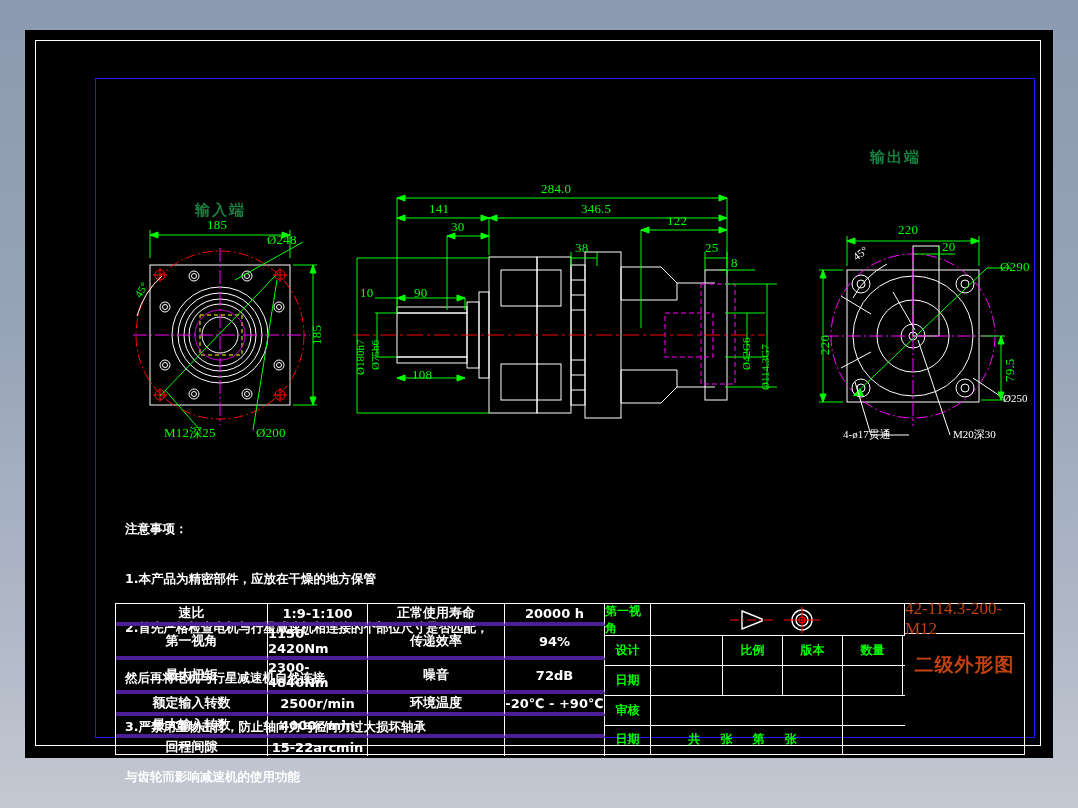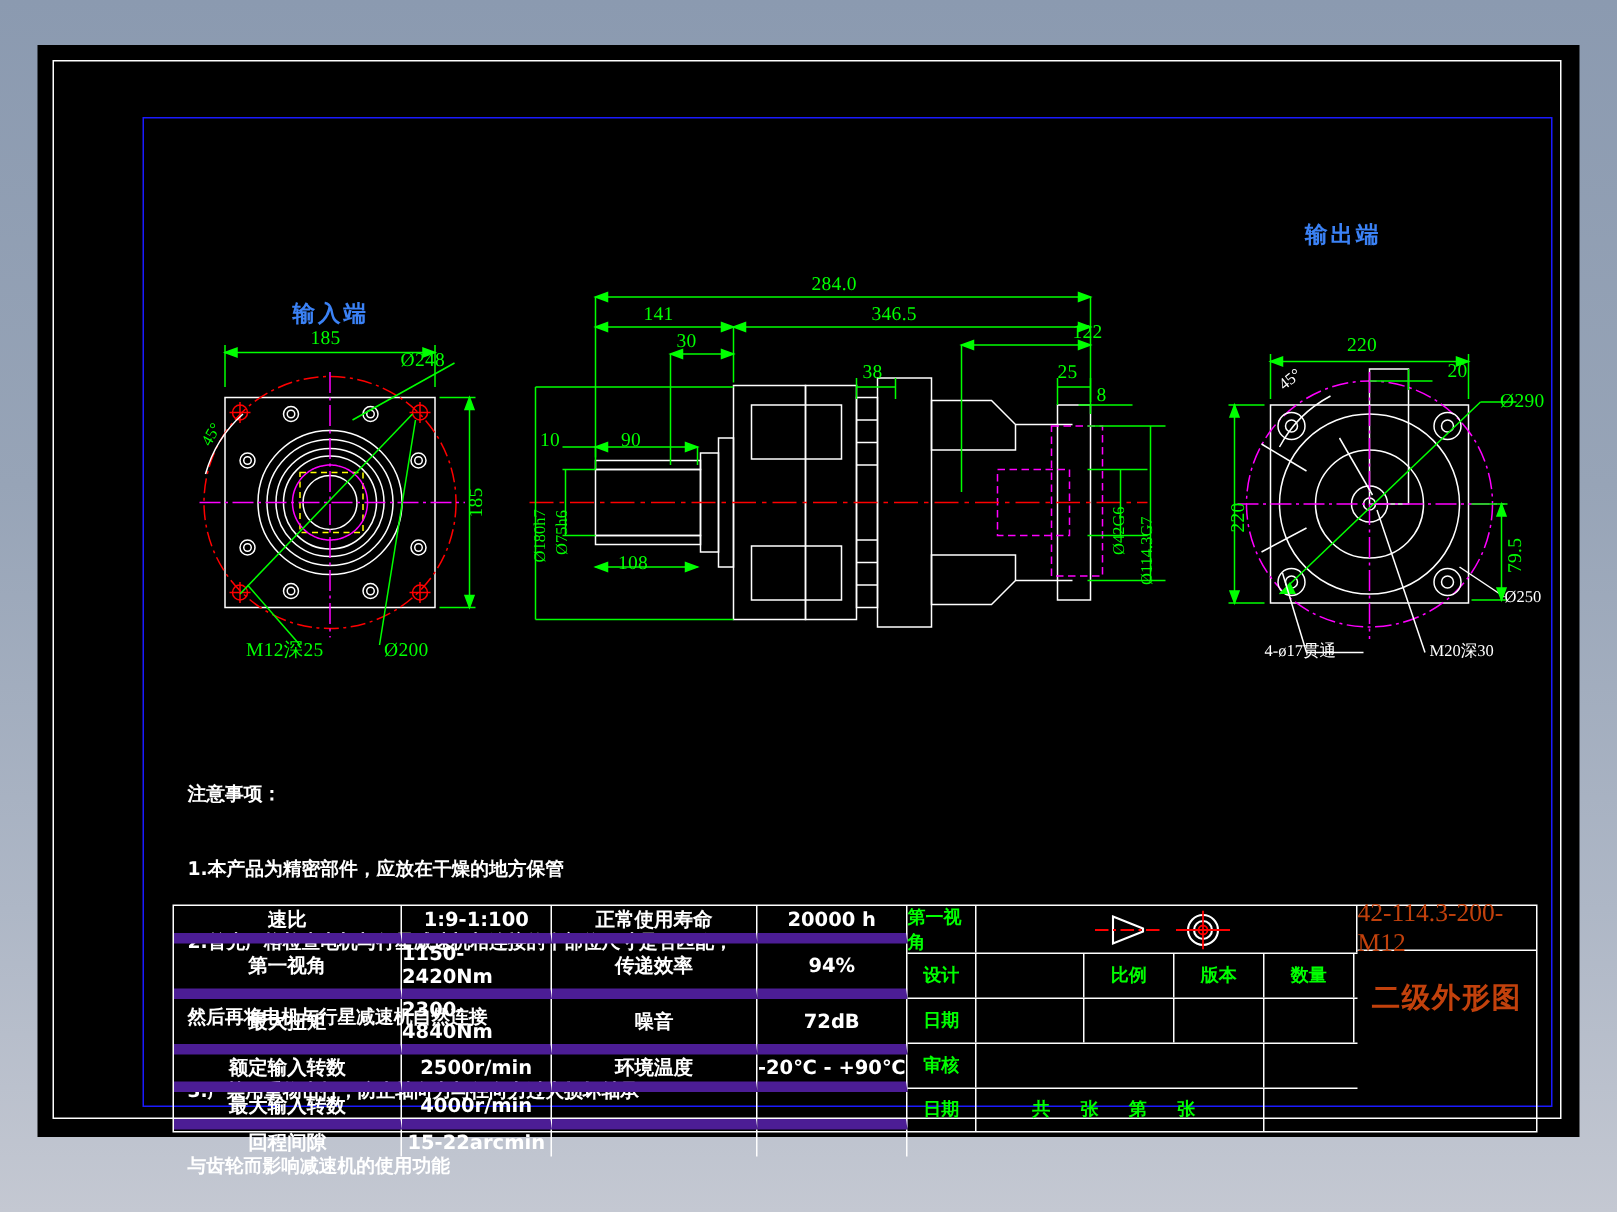--- a/index.html
+++ b/index.html
@@ -38,21 +38,21 @@
   
   .cad-text {
     position: absolute;
     white-space: pre;
     font-family: "Liberation Serif", "DejaVu Serif", serif;
     line-height: 1;
   }
   .dim   { color: #00ff00; font-size: 13px; letter-spacing: .2px;}
   .dim-s { color: #00ff00; font-size: 11px; }
   .wht-s { color: #ffffff; font-size: 11px; }
-  .title-cn { color:#3b82f6; font-size:15px; font-weight:bold; letter-spacing:2px;}
+  .title-cn { color:#15803d; font-size:15px; font-weight:bold; letter-spacing:2px;}
   .rot90 { transform: rotate(-90deg); transform-origin: 0 0; }
 
   
   #notes {
     position: absolute;
     left: 100px; top: 458px;
     color: #ffffff;
     font-size: 12.5px;
     line-height: 16.5px;
     font-family: "DejaVu Sans", sans-serif;
@@ -69,21 +69,21 @@
     display: flex;
     border: 1px solid #ffffff;
     box-sizing: border-box;
   }
   #titleblock .col { display: flex; flex-direction: column; }
   .tb-specs { width: 489px; }
   .tb-specs .row { display: flex; flex: 1 1 0; }
   .tb-specs .cell {
     display: flex; align-items: center; justify-content: center;
     border-right: 1px solid #ffffff;
-    border-bottom: 7px solid #4c1d95;
+    border-bottom: 4px solid #4c1d95;
     box-sizing: border-box;
     color: #ffffff;
     font-size: 13px;
     font-family: "DejaVu Sans", sans-serif;
     font-weight: bold;
     overflow: hidden;
   }
   .tb-specs .row:last-child .cell { border-bottom: none; }
   .c-label { width: 152px; }
   .c-value { width: 100px; font-family:"Liberation Serif", serif; font-weight: normal; font-size:13px;}
@@ -398,34 +398,34 @@
   <div class="cad-text dim" style="left:242px; top:203px;">Ø248</div>
   <div class="cad-text dim" style="left:231px; top:396px;">Ø200</div>
   <div class="cad-text dim" style="left:139px; top:396px;">M12深25</div>
   <div class="cad-text dim-s" style="left:108px; top:264px; transform:rotate(-60deg); transform-origin:0 0;">45°</div>
 
   <div class="cad-text dim" style="left:516px; top:152px;">284.0</div>
   <div class="cad-text dim" style="left:404px; top:172px;">141</div>
   <div class="cad-text dim" style="left:556px; top:172px;">346.5</div>
   <div class="cad-text dim" style="left:426px; top:190px;">30</div>
   <div class="cad-text dim" style="left:550px; top:211px;">38</div>
-  <div class="cad-text dim" style="left:642px; top:184px;margin-left:48px;">122</div>
+  <div class="cad-text dim" style="left:642px; top:184px;">122</div>
   <div class="cad-text dim" style="left:680px; top:211px;">25</div>
   <div class="cad-text dim" style="left:706px; top:226px;">8</div>
   <div class="cad-text dim" style="left:335px; top:256px;">10</div>
   <div class="cad-text dim" style="left:389px; top:256px;">90</div>
   <div class="cad-text dim" style="left:387px; top:338px;">108</div>
   <div class="cad-text dim-s rot90" style="left:330px; top:345px;">Ø180h7</div>
   <div class="cad-text dim-s rot90" style="left:345px; top:340px;">Ø75h6</div>
   <div class="cad-text dim-s rot90" style="left:716px; top:340px;">Ø42G6</div>
   <div class="cad-text dim-s rot90" style="left:735px; top:360px;">Ø114.3G7</div>
 
   <div class="cad-text dim" style="left:873px; top:193px;">220</div>
   <div class="cad-text dim rot90" style="left:793px; top:325px;">220</div>
-  <div class="cad-text dim" style="left:940px; top:210px;">20</div>
+  <div class="cad-text dim" style="left:917px; top:210px;">20</div>
   <div class="cad-text dim rot90" style="left:978px; top:352px;">79.5</div>
   <div class="cad-text dim" style="left:975px; top:230px;">Ø290</div>
   <div class="cad-text wht-s" style="left:978px; top:363px;">Ø250</div>
   <div class="cad-text wht-s" style="left:826px; top:224px; transform:rotate(-38deg); transform-origin:0 0;">45°</div>
   <div class="cad-text wht-s" style="left:818px; top:399px;">4-ø17贯通</div>
   <div class="cad-text wht-s" style="left:928px; top:399px;">M20深30</div>
 
   <div id="notes">
     <div>注意事项：</div>
     <div>1.本产品为精密部件，应放在干燥的地方保管</div>

